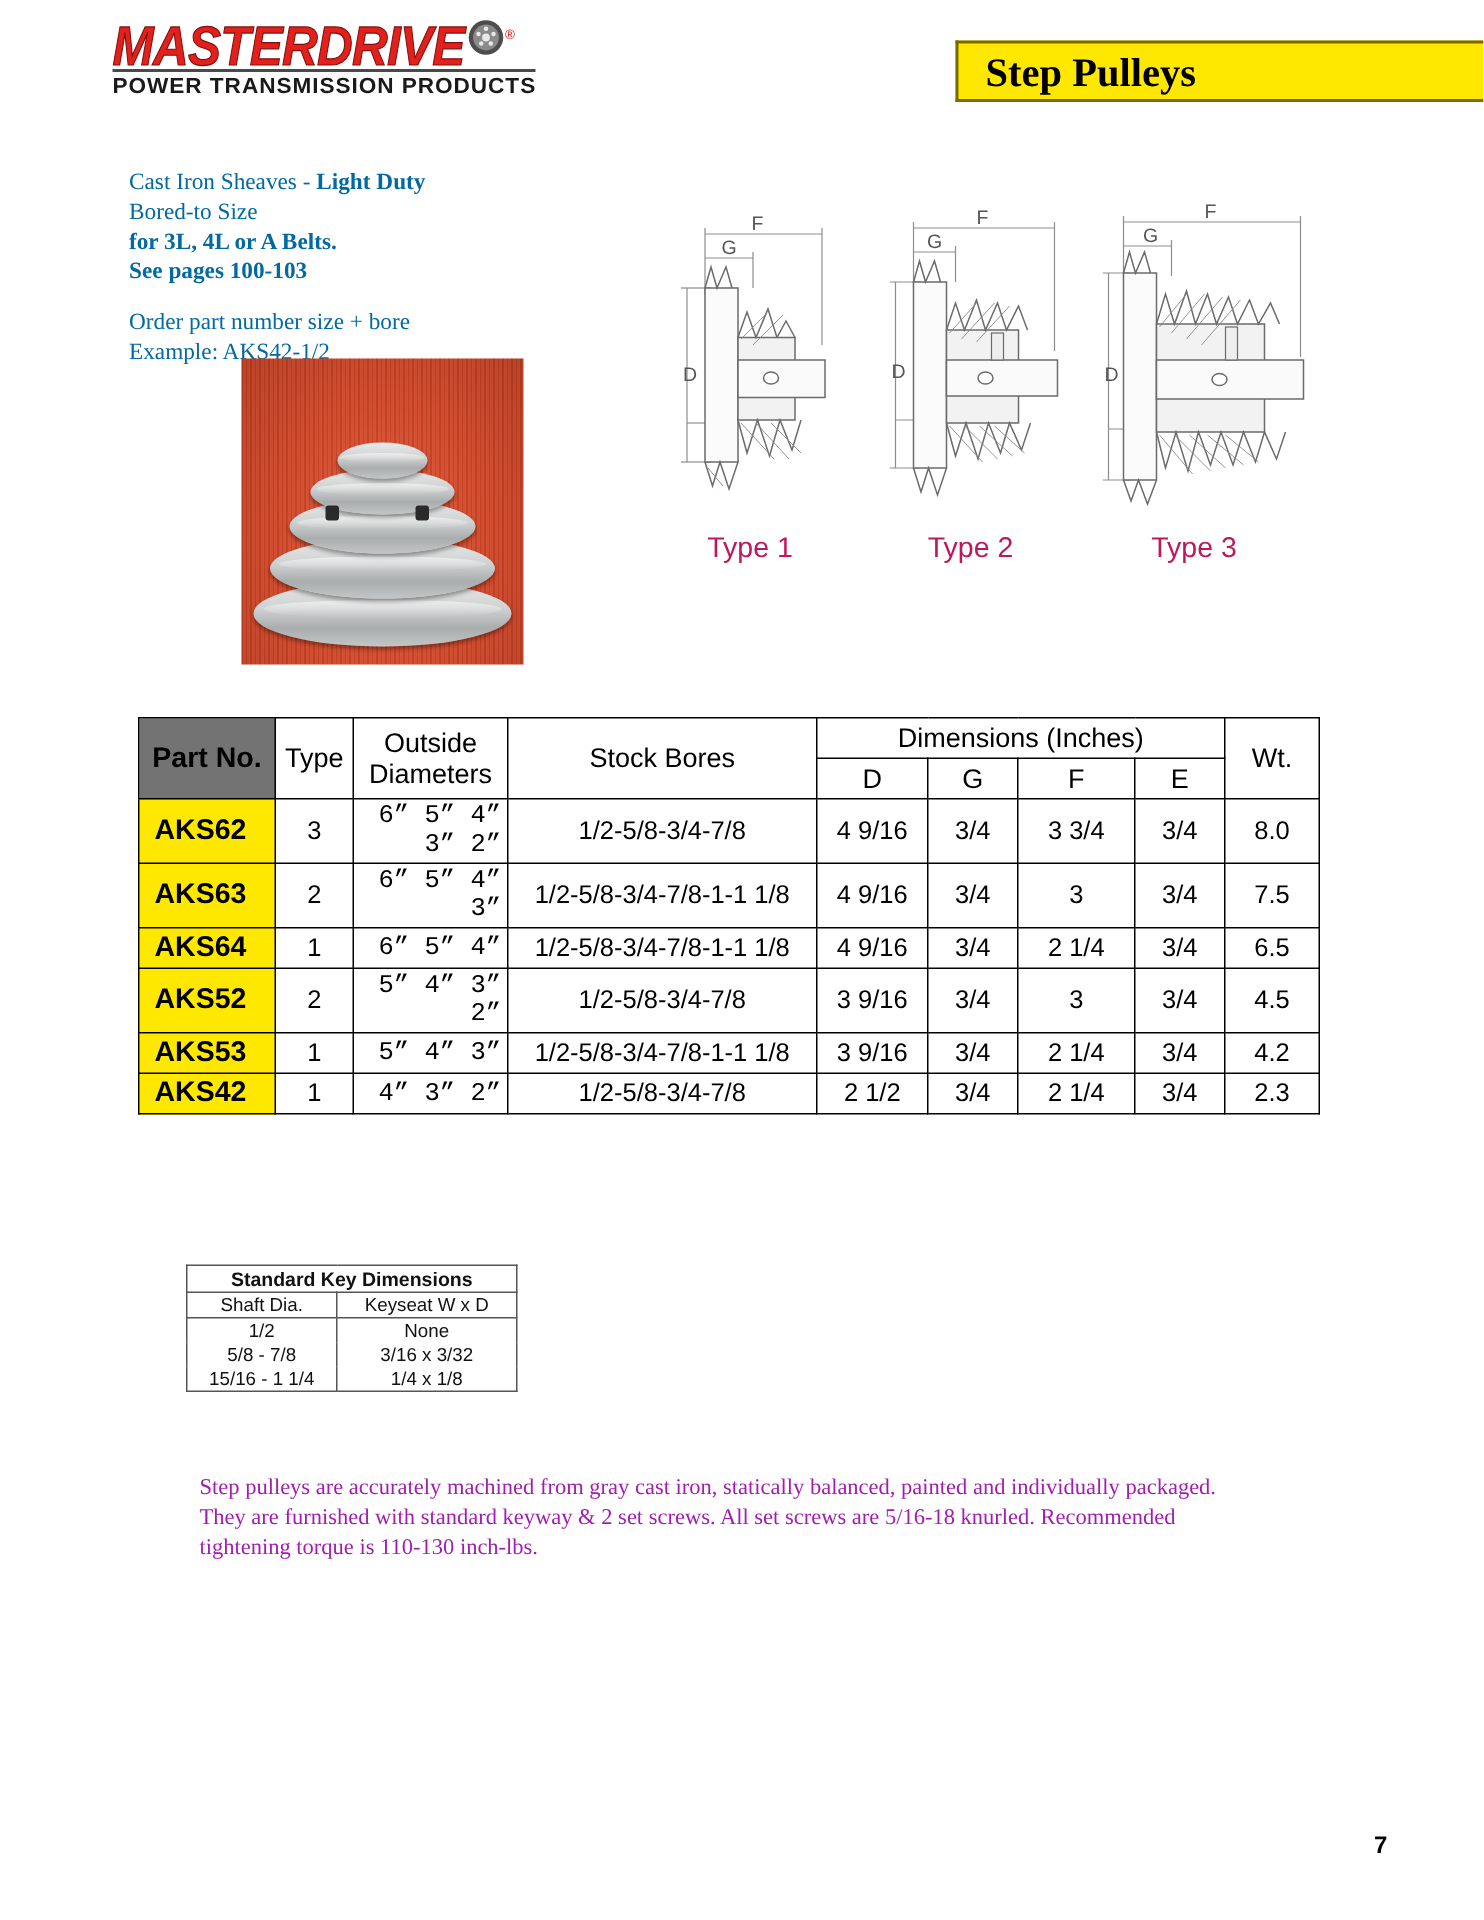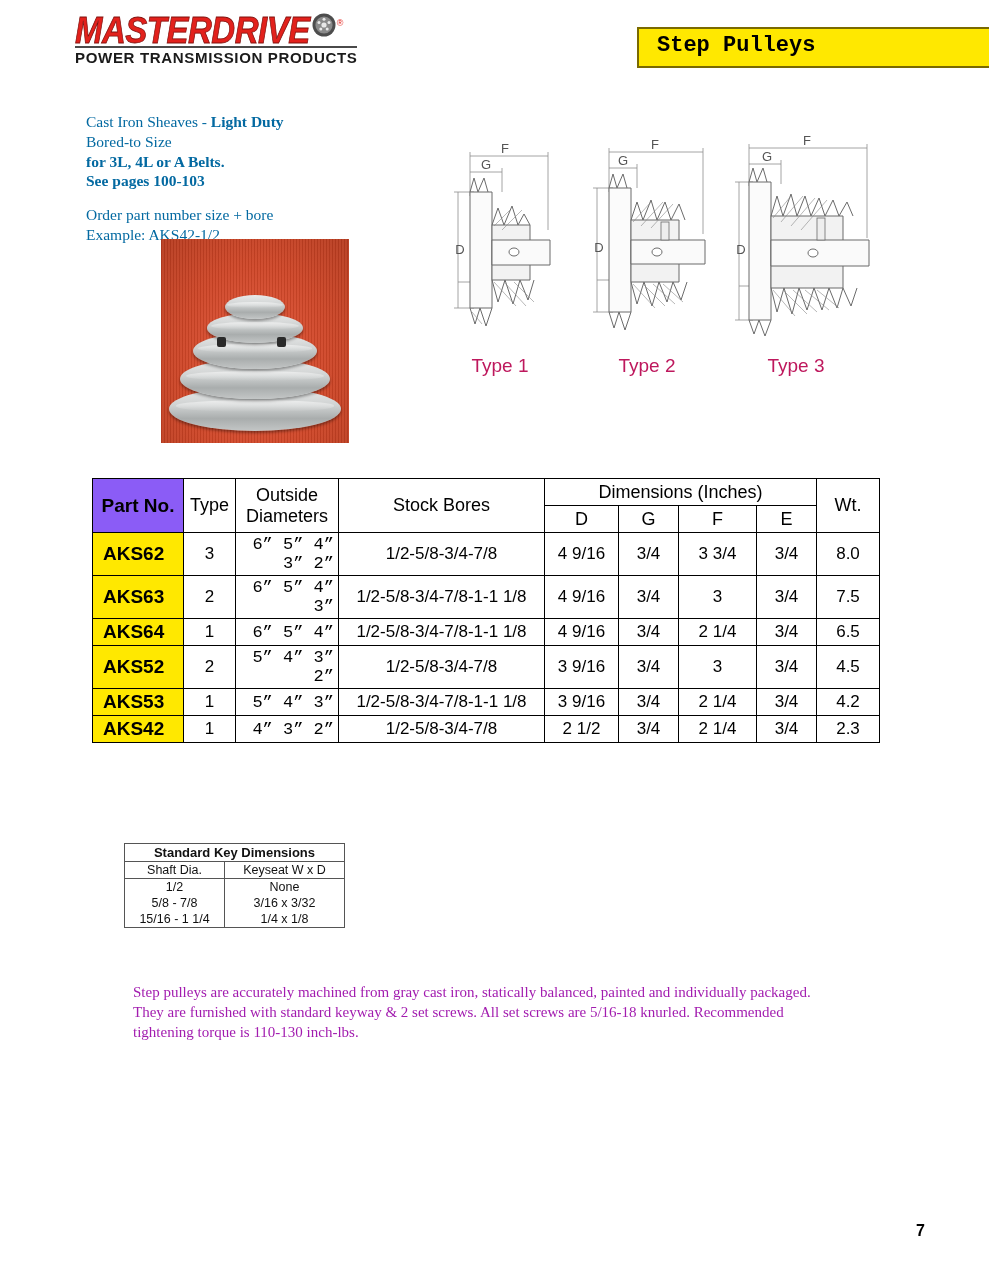--- a/index.html
+++ b/index.html
@@ -40,22 +40,22 @@
 
   #title-bar {
     position:absolute; left:637px; top:27px;
     width:352px; height:41px;
     background:#ffe800;
     border-top:2px solid #7a6a00;
     border-bottom:2px solid #7a6a00;
     border-left:2px solid #7a6a00;
   }
   #title-bar .t {
-    font-family:Liberation Mono, monospace;
-    font-weight:bold; font-size:22px; color:#000;
+    font-family:Liberation Serif, serif;
+    font-weight:bold; font-size:27px; color:#000;
     padding:4px 0 0 18px;
   }
 
   
   #intro { position:absolute; left:86px; top:112px; width:300px;
            font-size:15.5px; color:#0369a1; line-height:1.28; }
   #intro .b { font-weight:bold; }
   #intro .gap { height:14px; }
 
   
@@ -92,21 +92,21 @@
   
   #main-table { position:absolute; left:92px; top:478px; border-collapse:collapse; }
   #main-table td, #main-table th {
     border:1.6px solid #000;
     font-family:"Liberation Sans", sans-serif;
     font-size:17px; color:#000; font-weight:normal;
     text-align:center; padding:2px 4px; background:#fff;
     height:27px;
   }
   #main-table .hd { font-size:18px; line-height:1.12; }
-  #main-table .yellow { background:#8b5cf6; font-weight:bold; font-size:19px;margin-left:31px; }
+  #main-table .yellow { background:#737373; font-weight:bold; font-size:19px;margin-left:31px; }
   #main-table .partno { background:#ffe800; font-weight:bold; font-size:19px; text-align:left; padding-left:10px; }
   #main-table .bores { text-align:center; }
   #main-table .od { text-align:right; padding-left:9px;font-family:Liberation Mono, monospace; }
 
   
   #key-table { position:absolute; left:124px; top:843px; border-collapse:collapse; }
   #key-table td {
     border:1px solid #555;
     font-family:"Liberation Sans", sans-serif;
     font-size:12.5px; color:#111;

